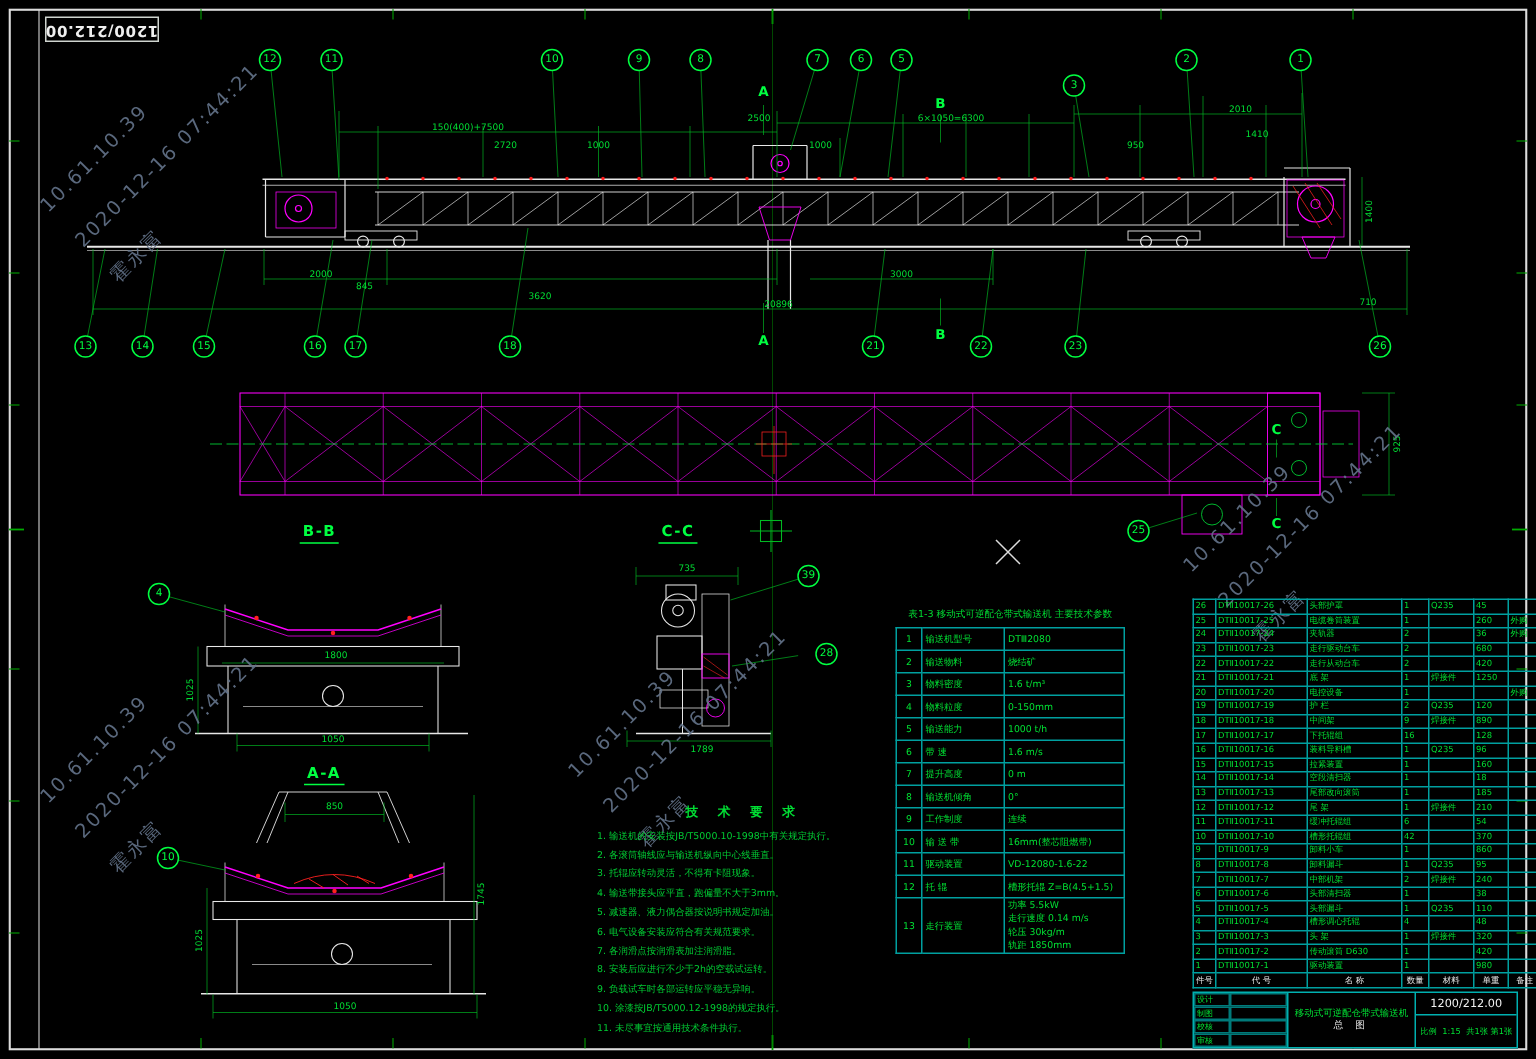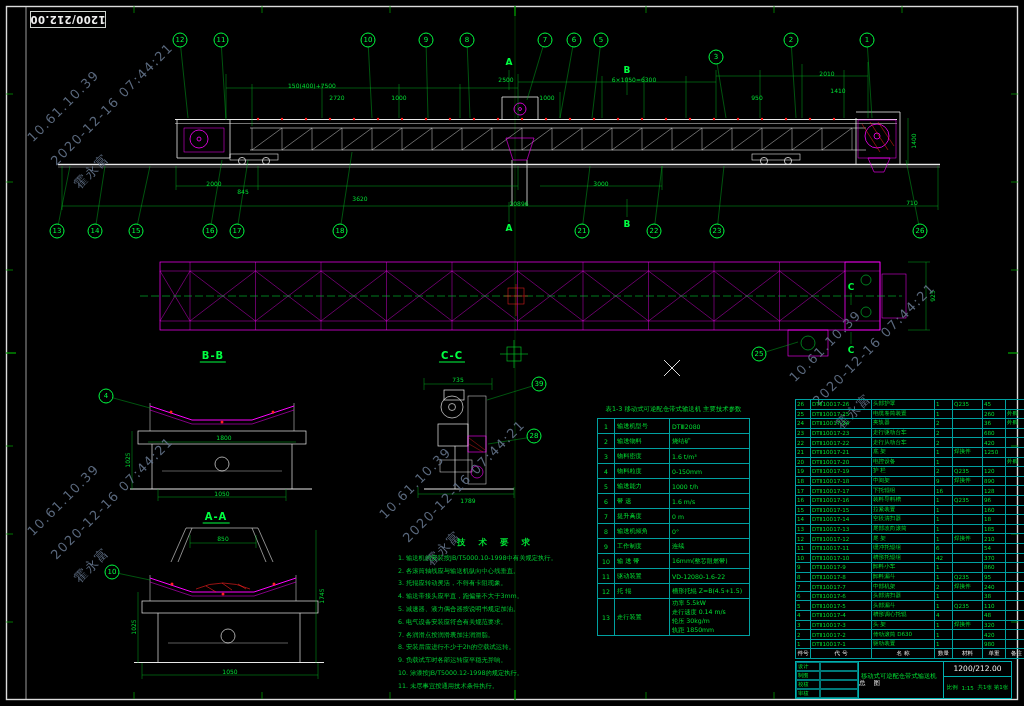--- a/index.html
+++ b/index.html
@@ -30,21 +30,21 @@
   .ptable td.c{text-align:center;width:12px;}
   .ptable td.l{width:50px;}
   .bom{position:absolute;left:795px;top:399px;width:217px;color:#00dd33;font-size:5.6px;table-layout:fixed;}
   .bom td{border:1px solid #00a0a0;height:8.6px;padding:0 1px;overflow:hidden;white-space:nowrap;}
   .bom tr.hrow td{color:#e8e8e8;text-align:center;}
   .tblock{position:absolute;left:795px;top:661px;width:215px;height:36px;display:flex;
           border:1px solid #00b0b0;color:#00e033;background:#000;}
   .tb-sig{width:62px;display:grid;grid-template-columns:24px 38px;grid-auto-rows:9px;font-size:5.3px;}
   .tb-sig div{border:0.5px solid #007a7a;padding-left:1px;overflow:hidden;}
   .tb-title{width:84px;border-left:1px solid #00b0b0;border-right:1px solid #00b0b0;display:flex;
-            flex-direction:column;justify-content:center;}
+            flex-direction:column;justify-content:center;text-align:center;}
   .tb-main{font-size:6.3px;line-height:7.5px;padding:0 2px;}
   .tb-sub{font-size:6.5px;letter-spacing:3px;color:#e8e8e8;}
   .tb-info{width:67px;display:flex;flex-direction:column;font-size:5.5px;}
   .tb-no{height:14px;line-height:14px;text-align:center;color:#f0f0f0;font-size:7.5px;border-bottom:1px solid #00b0b0;}
   .tb-row{flex:1;display:flex;align-items:center;justify-content:space-around;padding:0 1px;}
 </style>
 </head>
 <body>
 
 <div class="sheet">
@@ -427,21 +427,21 @@
       <div class="balloon" style="left: 210px; top: 231px;">16</div>
       <div class="balloon" style="left: 237px; top: 231px;">17</div>
       <div class="balloon" style="left: 340px; top: 231px;">18</div>
       <div class="balloon" style="left: 582px; top: 231px;">21</div>
       <div class="balloon" style="left: 654px; top: 231px;">22</div>
       <div class="balloon" style="left: 717px; top: 231px;">23</div>
       <div class="balloon" style="left: 920px; top: 231px;">26</div>
       <div class="balloon" style="left: 759px; top: 354px;">25</div>
       <div class="balloon" style="left: 106px; top: 396px;">4</div>
       <div class="balloon" style="left: 539px; top: 384px;">39</div>
-      <div class="balloon" style="left: 534px; top: 436px;">28</div>
+      <div class="balloon" style="left: 551px; top: 436px;">28</div>
       <div class="balloon" style="left: 112px; top: 572px;">10</div>
       <div class="dim" style="left: 312px; top: 85px;">150(400)+7500</div>
       <div class="dim" style="left: 337px; top: 97px;">2720</div>
       <div class="dim" style="left: 399px; top: 97px;">1000</div>
       <div class="dim" style="left: 506px; top: 79px;">2500</div>
       <div class="dim" style="left: 547px; top: 97px;">1000</div>
       <div class="dim" style="left: 634px; top: 79px;">6×1050=6300</div>
       <div class="dim" style="left: 757px; top: 97px;">950</div>
       <div class="dim" style="left: 827px; top: 73px;">2010</div>
       <div class="dim" style="left: 838px; top: 90px;">1410</div>

